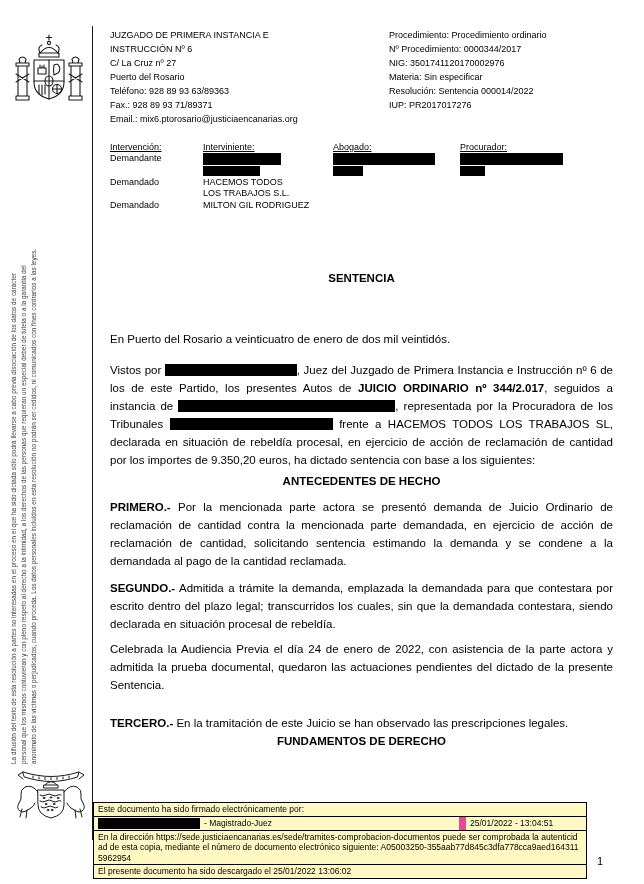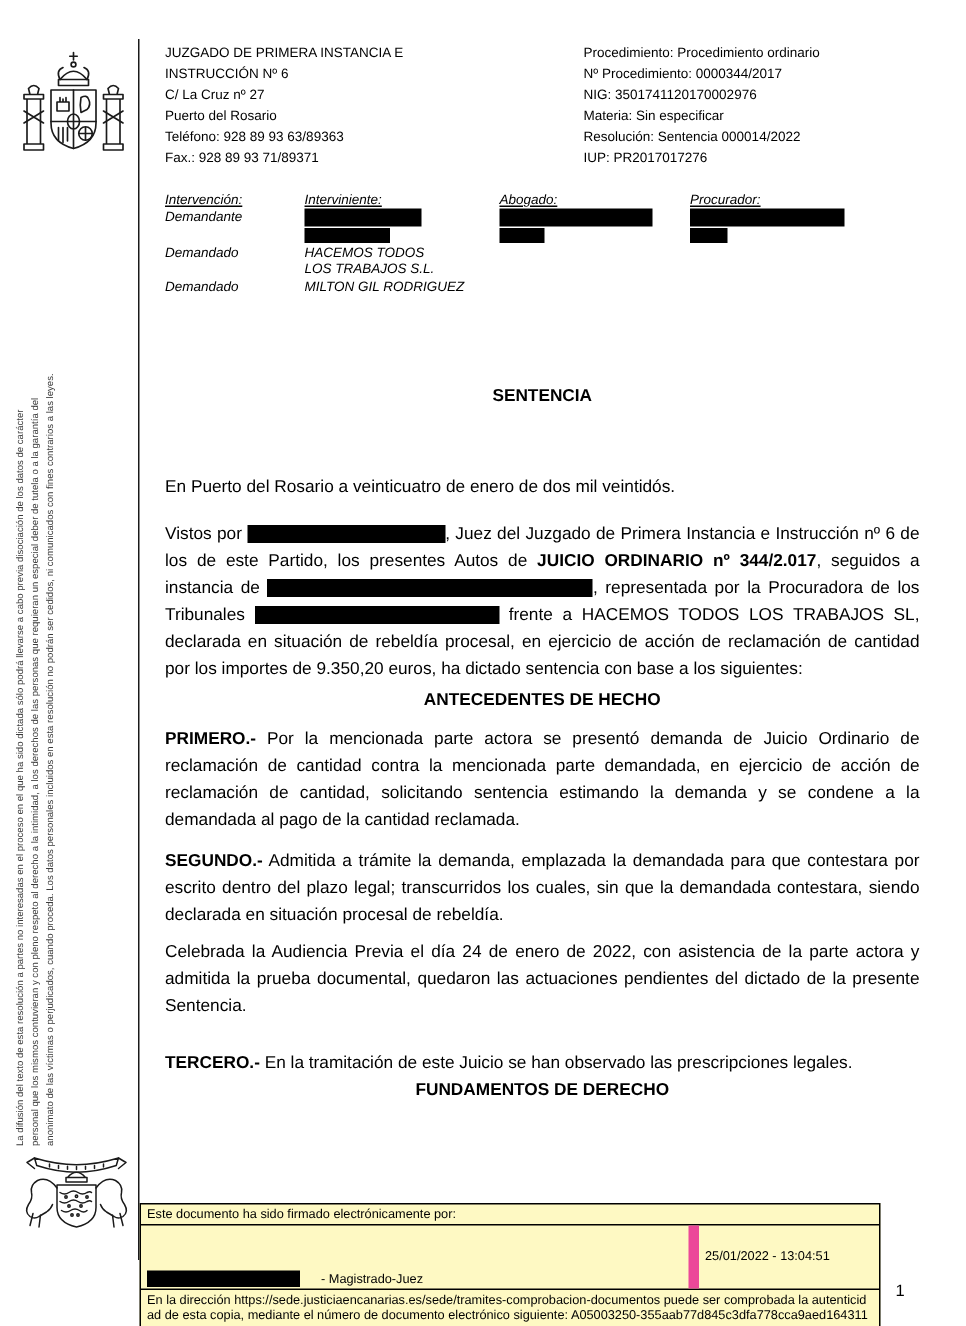--- a/index.html
+++ b/index.html
@@ -19,21 +19,21 @@
   
   .content { position:absolute; left:110px; top:0; width:503px; }
 
   .hdr { display:flex; margin-top:28px; font-size:9px; line-height:14px;gap:12px; }
   .hdr-left { width:262px; margin-right:5px; }
   .hdr-right { flex:1; }
 
   .parties { display:grid; grid-template-columns:93px 130px 127px 153px;
              margin-top:16px; font-size:9px; line-height:11px; }
   .parties .colhead { text-decoration:underline; }
-  .cell { min-height:11px;font-style:italic; }
+  .cell { min-height:11px; }
   .r1 { min-height:24px; }
   .r2 { min-height:23px; }
   .bar { background:#000; }
 
   .doc-title { margin-top:60px; text-align:center; font-weight:bold; font-size:11.5px; line-height:14px; }
   .body-p { font-size:11.5px; line-height:18px; text-align:justify; }
   .p-date { margin-top:45px; }
   .p-vistos { margin-top:13px; }
   .h-center { margin-top:3px; text-align:center; font-weight:bold; font-size:11.5px; line-height:18px; }
   .p-primero { margin-top:8px; }
@@ -45,21 +45,21 @@
   .redact-inline { display:inline-block; background:#000; height:12px; vertical-align:text-bottom; }
   .w132 { width:132px; } .w217 { width:217px; } .w163 { width:163px; }
   .w102 { width:102px; height:11px; }
 
   
   .sign-box { position:absolute; left:93px; top:802px; width:494px;
               border:1px solid #000; font-size:8.5px; line-height:10.5px; background:#fef9c3; }
   .sb-row { padding:1px 4px; border-bottom:1px solid #000; }
   .sb-row:last-child { border-bottom:none; }
   .sb-signer { display:flex; padding:0; }
-  .sb-signer-left { flex:1; padding:1px 4px; display:flex; align-items:center; gap:14px;margin-top:29px; }
+  .sb-signer-left { flex:1; padding:1px 4px; display:flex; align-items:center; gap:4px; }
   .sb-signer-right { width:127px; border-left:7px solid #ec4899; padding:1px 4px; display:flex; align-items:center; }
   .sb-verify { word-break:break-all; }
 
   .page-num { position:absolute; left:597px; top:855px; font-size:11px; }
 </style>
 </head>
 <body>
 
 <div class="page">
 
@@ -112,20 +112,21 @@
   <div class="content">
 
     <div class="hdr">
       <div class="hdr-left">
         <div>JUZGADO DE PRIMERA INSTANCIA E</div>
         <div>INSTRUCCIÓN Nº 6</div>
         <div>C/ La Cruz nº 27</div>
         <div>Puerto del Rosario</div>
         <div>Teléfono: 928 89 93 63/89363</div>
         <div>Fax.: 928 89 93 71/89371</div>
+        <div>Email.: mix6.ptorosario@justiciaencanarias.org</div>
       </div>
       <div class="hdr-right">
         <div>Procedimiento: Procedimiento ordinario</div>
         <div>Nº Procedimiento: 0000344/2017</div>
         <div>NIG: 3501741120170002976</div>
         <div>Materia: Sin especificar</div>
         <div>Resolución: Sentencia 000014/2022</div>
         <div>IUP: PR2017017276</div>
       </div>
     </div>

